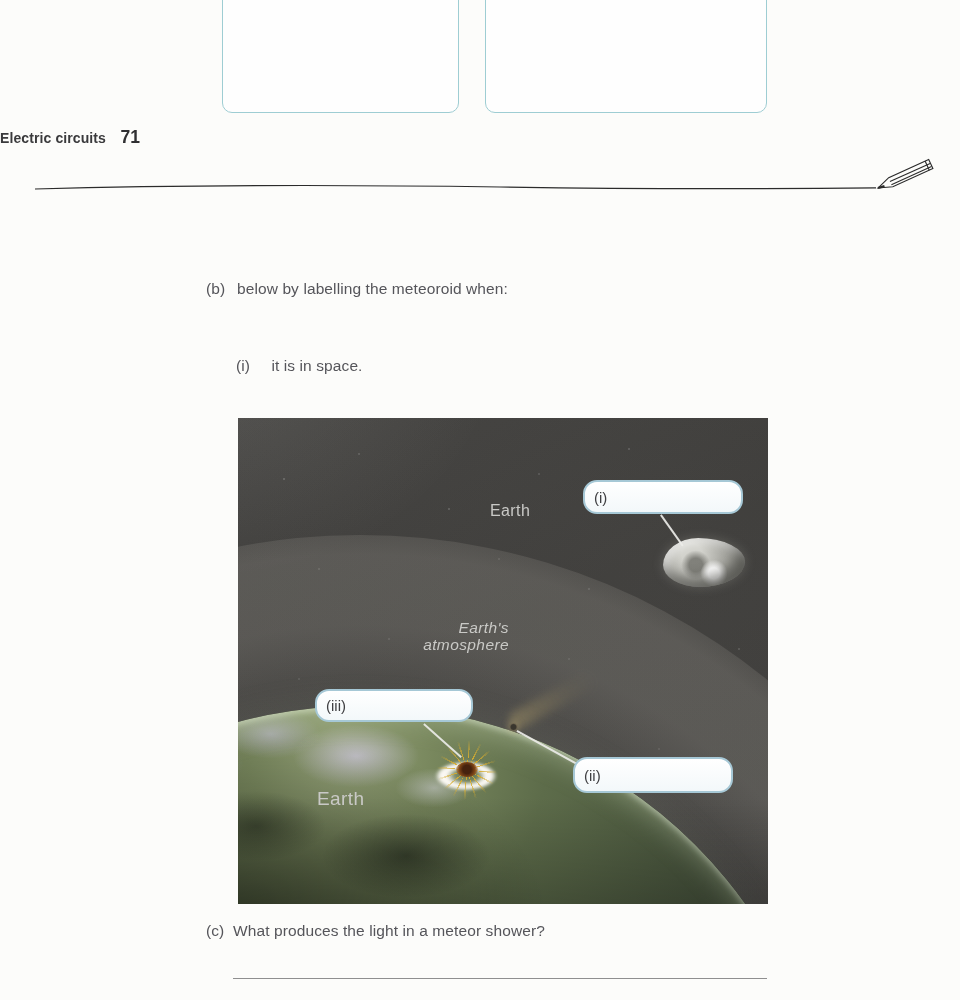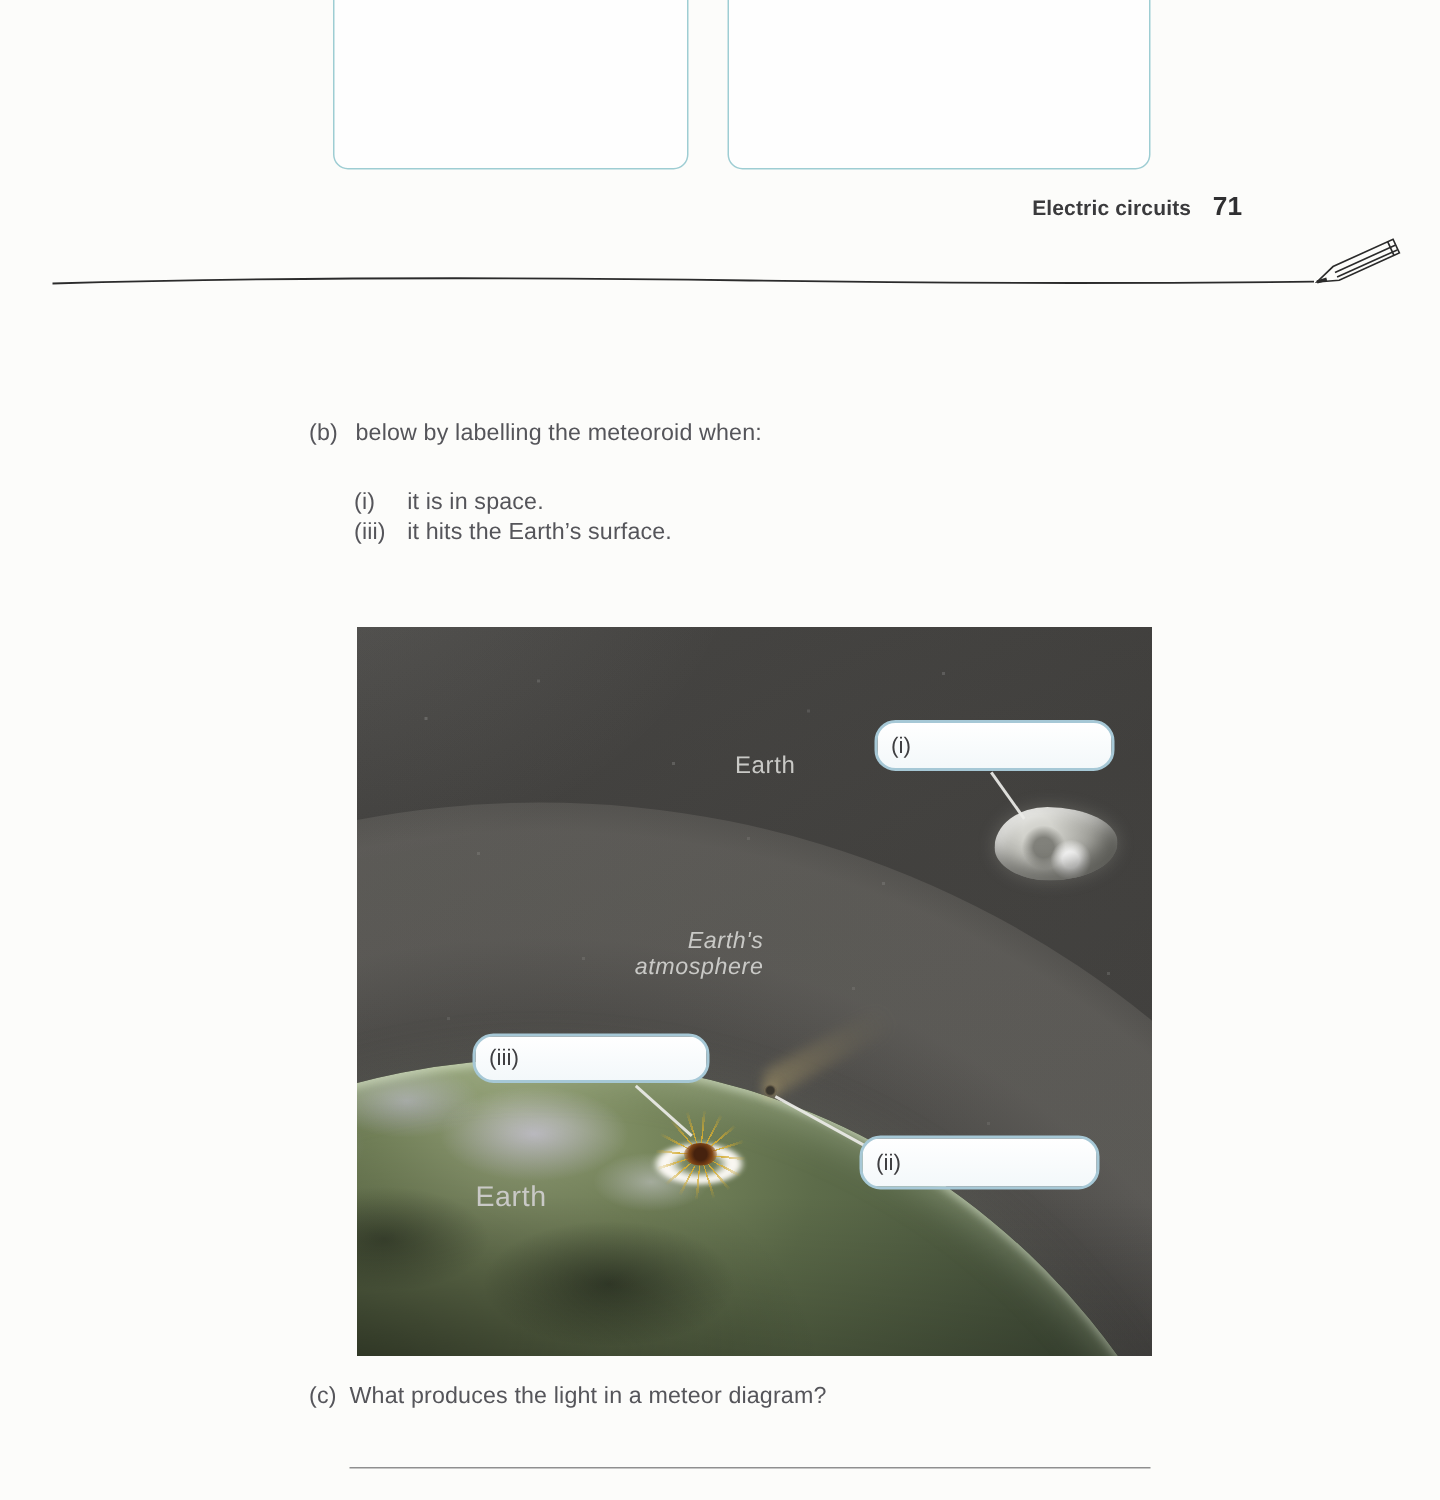--- a/index.html
+++ b/index.html
@@ -11,32 +11,32 @@
     color:#56565a;
   }
   .abs { position:absolute; }
 
   
   .top-box {
     border:1.6px solid #9ecdd3; border-radius:10px; background:#fefefe;
   }
 
   
-  .footer { left:16px; top:127px; width:812px; text-align:right; white-space:nowrap; }
+  .footer { left:0; top:127px; width:812px; white-space:nowrap; }
   .footer .section { font-weight:bold; font-size:14px; color:#3a3a3c; letter-spacing:.1px; }
   .footer .pagenum { font-weight:bold; font-size:17.5px; color:#2f2f31; margin-left:10px; }
 
   
   .divider-svg { left:0; top:145px; }
 
   
   .qtext { font-size:15.5px; line-height:20px; color:#55555a; letter-spacing:.1px; }
   .qb-label { left:206px; top:279px; }
   .qb-lines { left:237px; top:279px; width:520px; }
-  .qb-list  { left:236px; top:325px; }
+  .qb-list  { left:236px; top:356px; }
   .qb-list .row { height:20px; }
   .qb-list .num { display:inline-block; width:31px; }
   .qc-label { left:206px; top:921px; }
   .qc-text  { left:233px; top:921px; }
   .answer-line { left:233px; top:978px; width:534px; height:0; border-top:1.5px solid #8f8f8f; }
 
   
   .photo {
     left:238px; top:418px; width:530px; height:486px; overflow:hidden;
     background:
@@ -145,24 +145,20 @@
   <span class="abs qtext qb-label">(b)</span>
   <div class="abs qtext qb-lines">
     <div>below by labelling the meteoroid when:</div>
   </div>
 
   <div class="abs qtext qb-list">
     <div class="row">
       <span class="num">(i)</span>
       <span>it is in space.</span>
     </div>
-    <div class="row">
-      <span class="num">(iii)</span>
-      <span>it hits the Earth’s surface.</span>
-    </div>
   </div>
 
   <div class="abs photo">
     <div class="abs corner-light"></div>
     <div class="abs stars"></div>
     <div class="abs atmo-ring"></div>
     <div class="abs earth"></div>
     <div class="abs photo-vignette"></div>
 
     <div class="abs meteor-trail"></div>
@@ -190,16 +186,16 @@
 
     <span class="abs photo-label lbl-space">Earth</span>
     <div class="abs photo-label lbl-atmo">
       <div>Earth's</div>
       <div>atmosphere</div>
     </div>
     <span class="abs photo-label lbl-earth">Earth</span>
   </div>
 
   <span class="abs qtext qc-label">(c)</span>
-  <span class="abs qtext qc-text">What produces the light in a meteor diagram?</span>
+  <span class="abs qtext qc-text">What produces the light in a meteor shower?</span>
   <div class="abs answer-line"></div>
 
 </div>
 
 </body></html>

